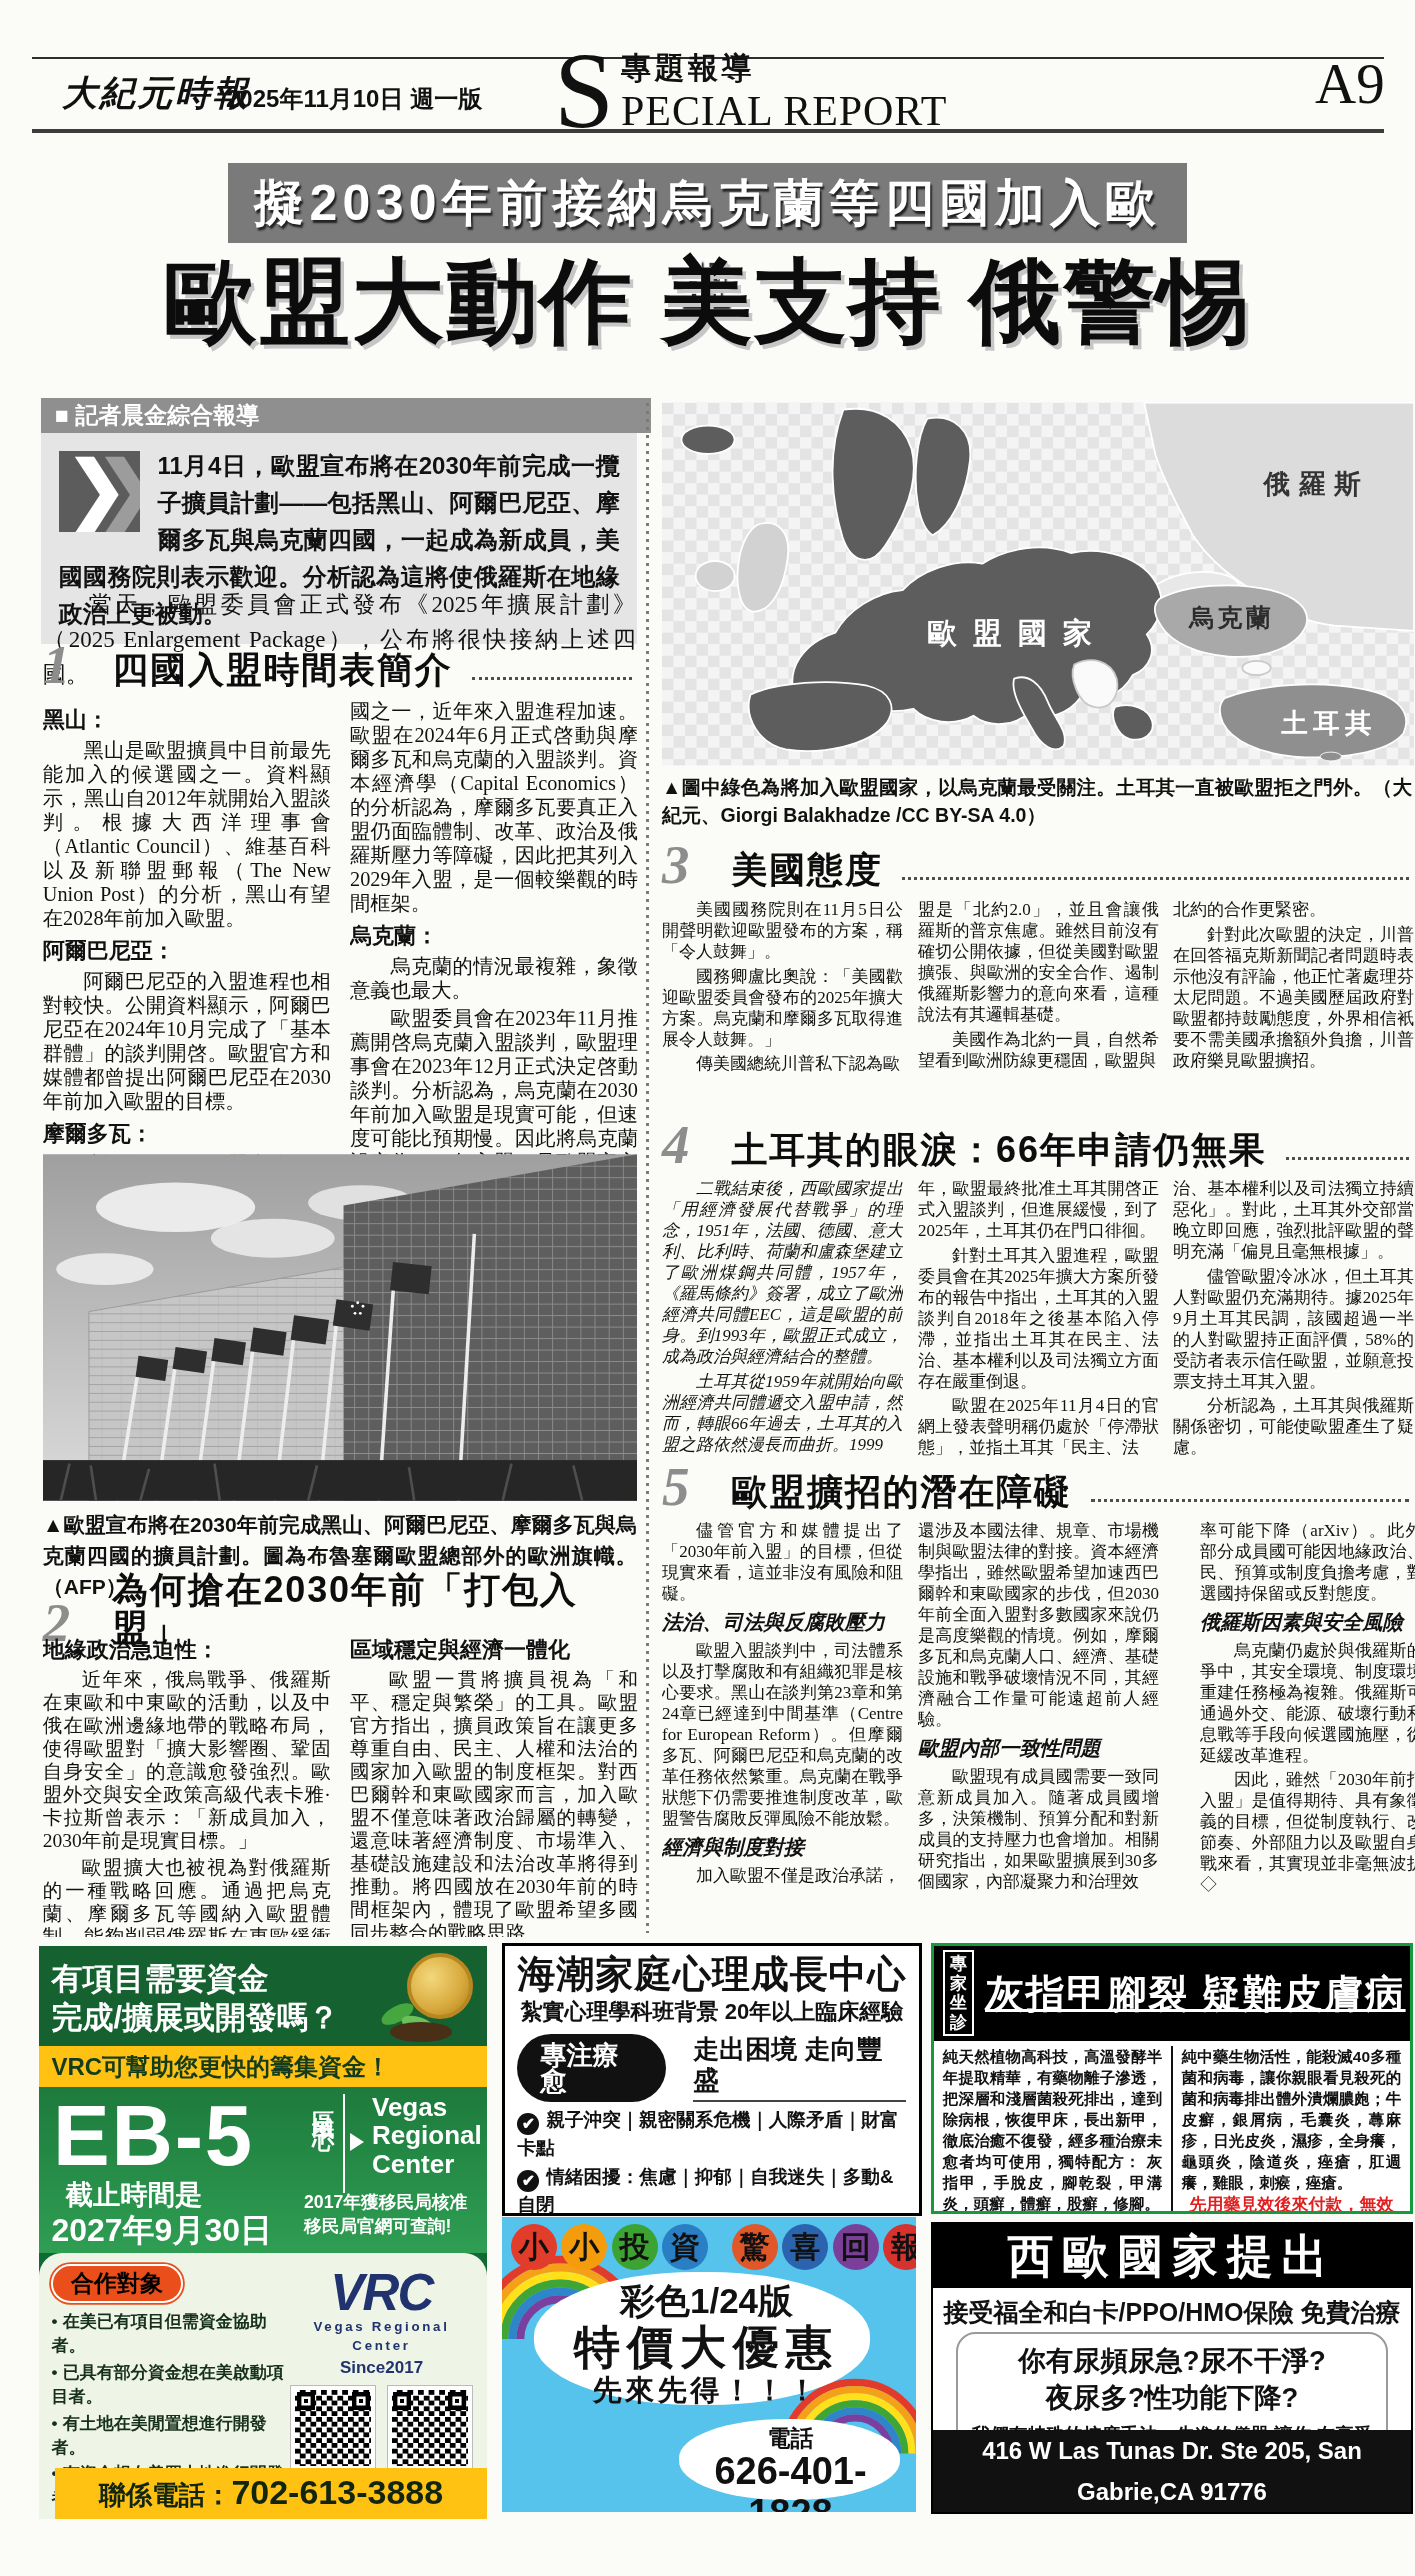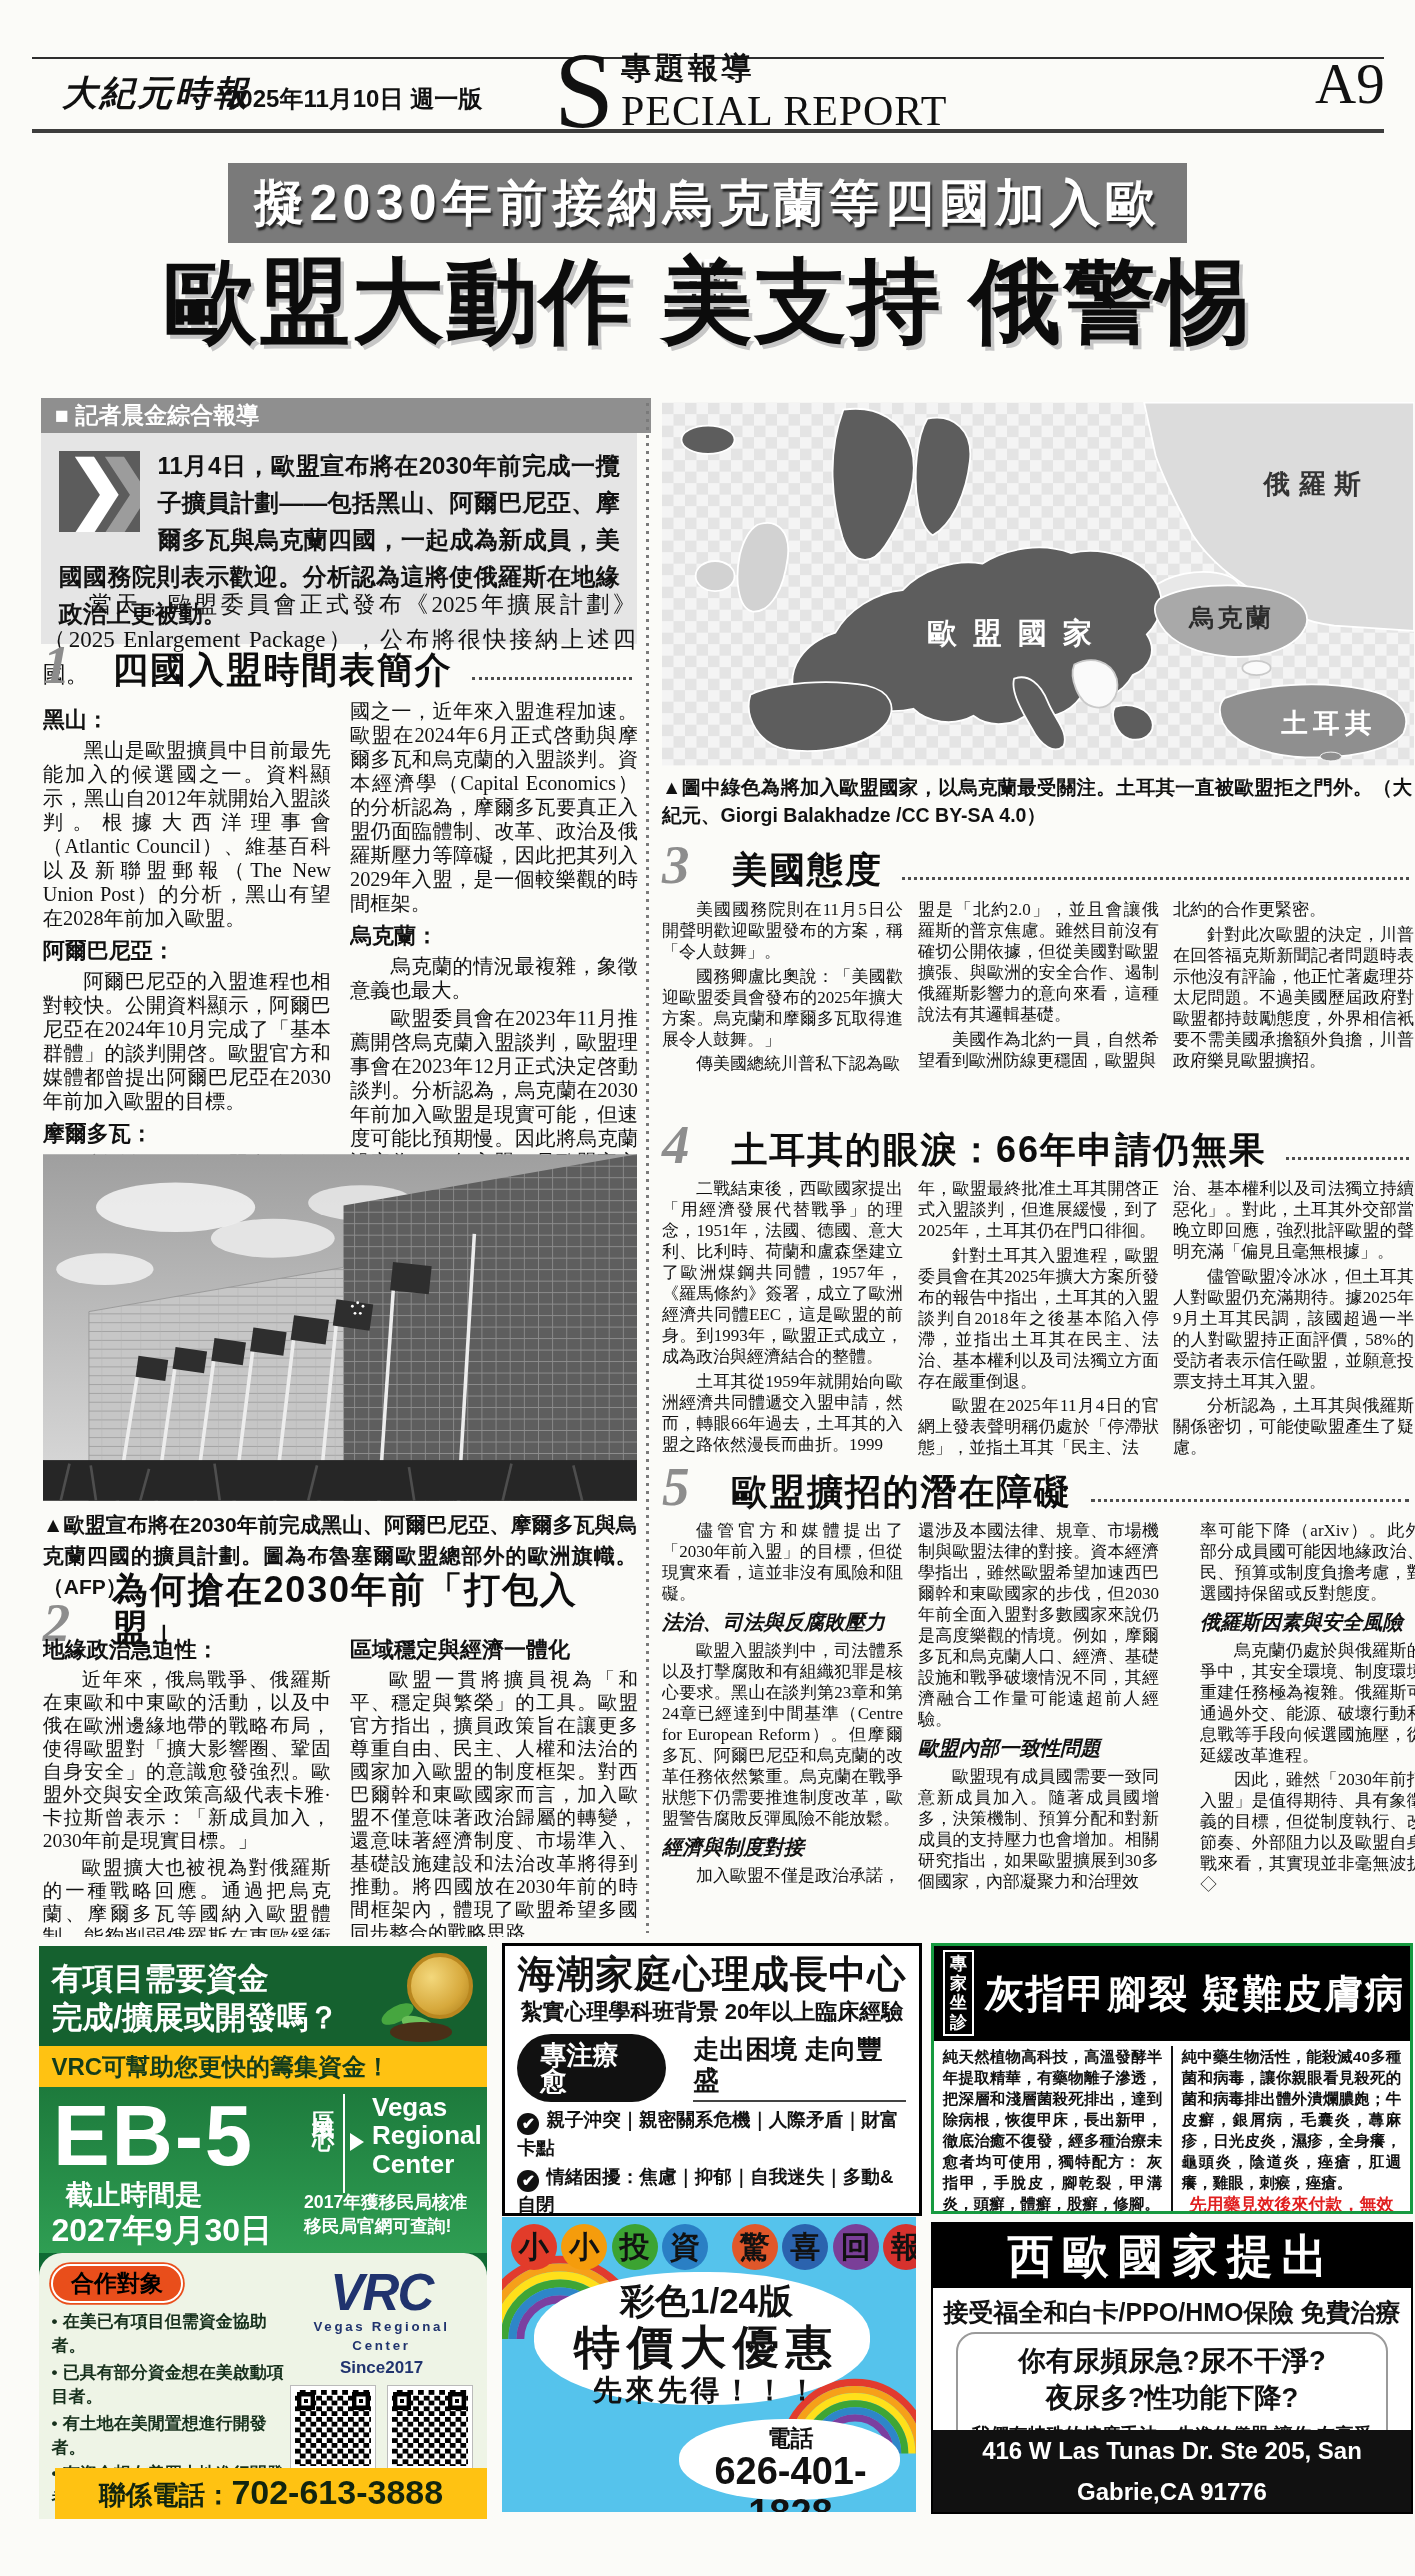--- a/index.html
+++ b/index.html
@@ -103,21 +103,21 @@
   .rb-l1{font:900 35px/1.1 "Liberation Sans",sans-serif;text-align:center;}
   .rb-l2{font:900 46px/1.15 "Liberation Sans",sans-serif;letter-spacing:7px;text-align:center;}
   .rb-l3{font:900 29px/1.2 "Liberation Sans",sans-serif;letter-spacing:3.5px;text-align:center;}
   .rb-tel{font:900 23px/1.1 "Liberation Sans",sans-serif;text-align:center;}
   .rb-num{font:900 38px/1.1 "Liberation Sans",sans-serif;text-align:center;}
   .rbow{position:absolute;z-index:1;}
   
   .skin{background:#fff;border:3.5px solid #169a40;}
   .skin-head{background:#000;color:#fff;display:flex;align-items:center;padding:4.4px 8.8px;}
   .skin-exp{border:2.7px solid #fff;font:900 17px/1.15 "Liberation Sans",sans-serif;padding:1.8px 5.3px;margin-right:10.6px;text-align:center;}
-  .skin-title{font:900 39px/1 "Liberation Sans",sans-serif;letter-spacing:1.8px;white-space:nowrap;}
+  .skin-title{font:900 39px/1 "Liberation Sans",sans-serif;letter-spacing:1.8px;white-space:nowrap;text-decoration:underline;}
   .skin-cols{display:flex;padding:5.3px 8.8px 1.8px;}
   .skin-col{flex:1;font:700 15.5px/21px "Liberation Sans",sans-serif;text-align:justify;}
   .skin-col.first{border-right:2.7px solid #111;padding-right:8.8px;margin-right:8.8px;}
   .skin-red{color:#e01f1f;font:900 17px/23px "Liberation Sans",sans-serif;text-align:center;}
   
   .pro{background:#fff;border:2.7px solid #000;}
   .pro-title{background:#000;color:#fff;text-align:center;font:900 46px/64px "Liberation Sans",sans-serif;letter-spacing:8.8px;}
   .pro-ins{text-align:center;font:900 25px/1.2 "Liberation Sans",sans-serif;margin:8.8px 3.5px 5.3px;}
   .pro-box{border:2.7px solid #9a9a9a;border-radius:19.5px;margin:3.5px 23px;padding:8.8px 7px 7px;}
   .pro-q{text-align:center;font:900 27.4px/1.35 "Liberation Sans",sans-serif;}
@@ -323,21 +323,21 @@
     <div class="abs rcol" style="left:511px;top:501px;width:241px;height:218px;">
       <p class="noind">北約的合作更緊密。</p>
       <p>針對此次歐盟的決定，川普在回答福克斯新聞記者問題時表示他沒有評論，他正忙著處理芬太尼問題。不過美國歷屆政府對歐盟都持鼓勵態度，外界相信衹要不需美國承擔額外負擔，川普政府樂見歐盟擴招。</p>
     </div>
 
     <div class="abs sec-head" style="left:0;top:724px;width:750px;">
       <span class="sec-no">4</span>
       <span class="sec-title">土耳其的眼淚：66年申請仍無果</span>
       <span class="dotlead"></span>
     </div>
-    <div class="abs rcol" style="left:0;top:780px;width:241px;height:280px;">
+    <div class="abs rcol" style="left:0;top:780px;width:241px;height:280px;font-style:italic;">
       <p>二戰結束後，西歐國家提出「用經濟發展代替戰爭」的理念，1951年，法國、德國、意大利、比利時、荷蘭和盧森堡建立了歐洲煤鋼共同體，1957年，《羅馬條約》簽署，成立了歐洲經濟共同體EEC，這是歐盟的前身。到1993年，歐盟正式成立，成為政治與經濟結合的整體。</p>
       <p>土耳其從1959年就開始向歐洲經濟共同體遞交入盟申請，然而，轉眼66年過去，土耳其的入盟之路依然漫長而曲折。1999</p>
     </div>
     <div class="abs rcol" style="left:256px;top:780px;width:241px;height:280px;">
       <p class="noind">年，歐盟最終批准土耳其開啓正式入盟談判，但進展緩慢，到了2025年，土耳其仍在門口徘徊。</p>
       <p>針對土耳其入盟進程，歐盟委員會在其2025年擴大方案所發布的報告中指出，土耳其的入盟談判自2018年之後基本陷入停滯，並指出土耳其在民主、法治、基本權利以及司法獨立方面存在嚴重倒退。</p>
       <p>歐盟在2025年11月4日的官網上發表聲明稱仍處於「停滯狀態」，並指土耳其「民主、法</p>
     </div>
     <div class="abs rcol" style="left:511px;top:780px;width:241px;height:280px;">
       <p class="noind">治、基本權利以及司法獨立持續惡化」。對此，土耳其外交部當晚立即回應，強烈批評歐盟的聲明充滿「偏見且毫無根據」。</p>

